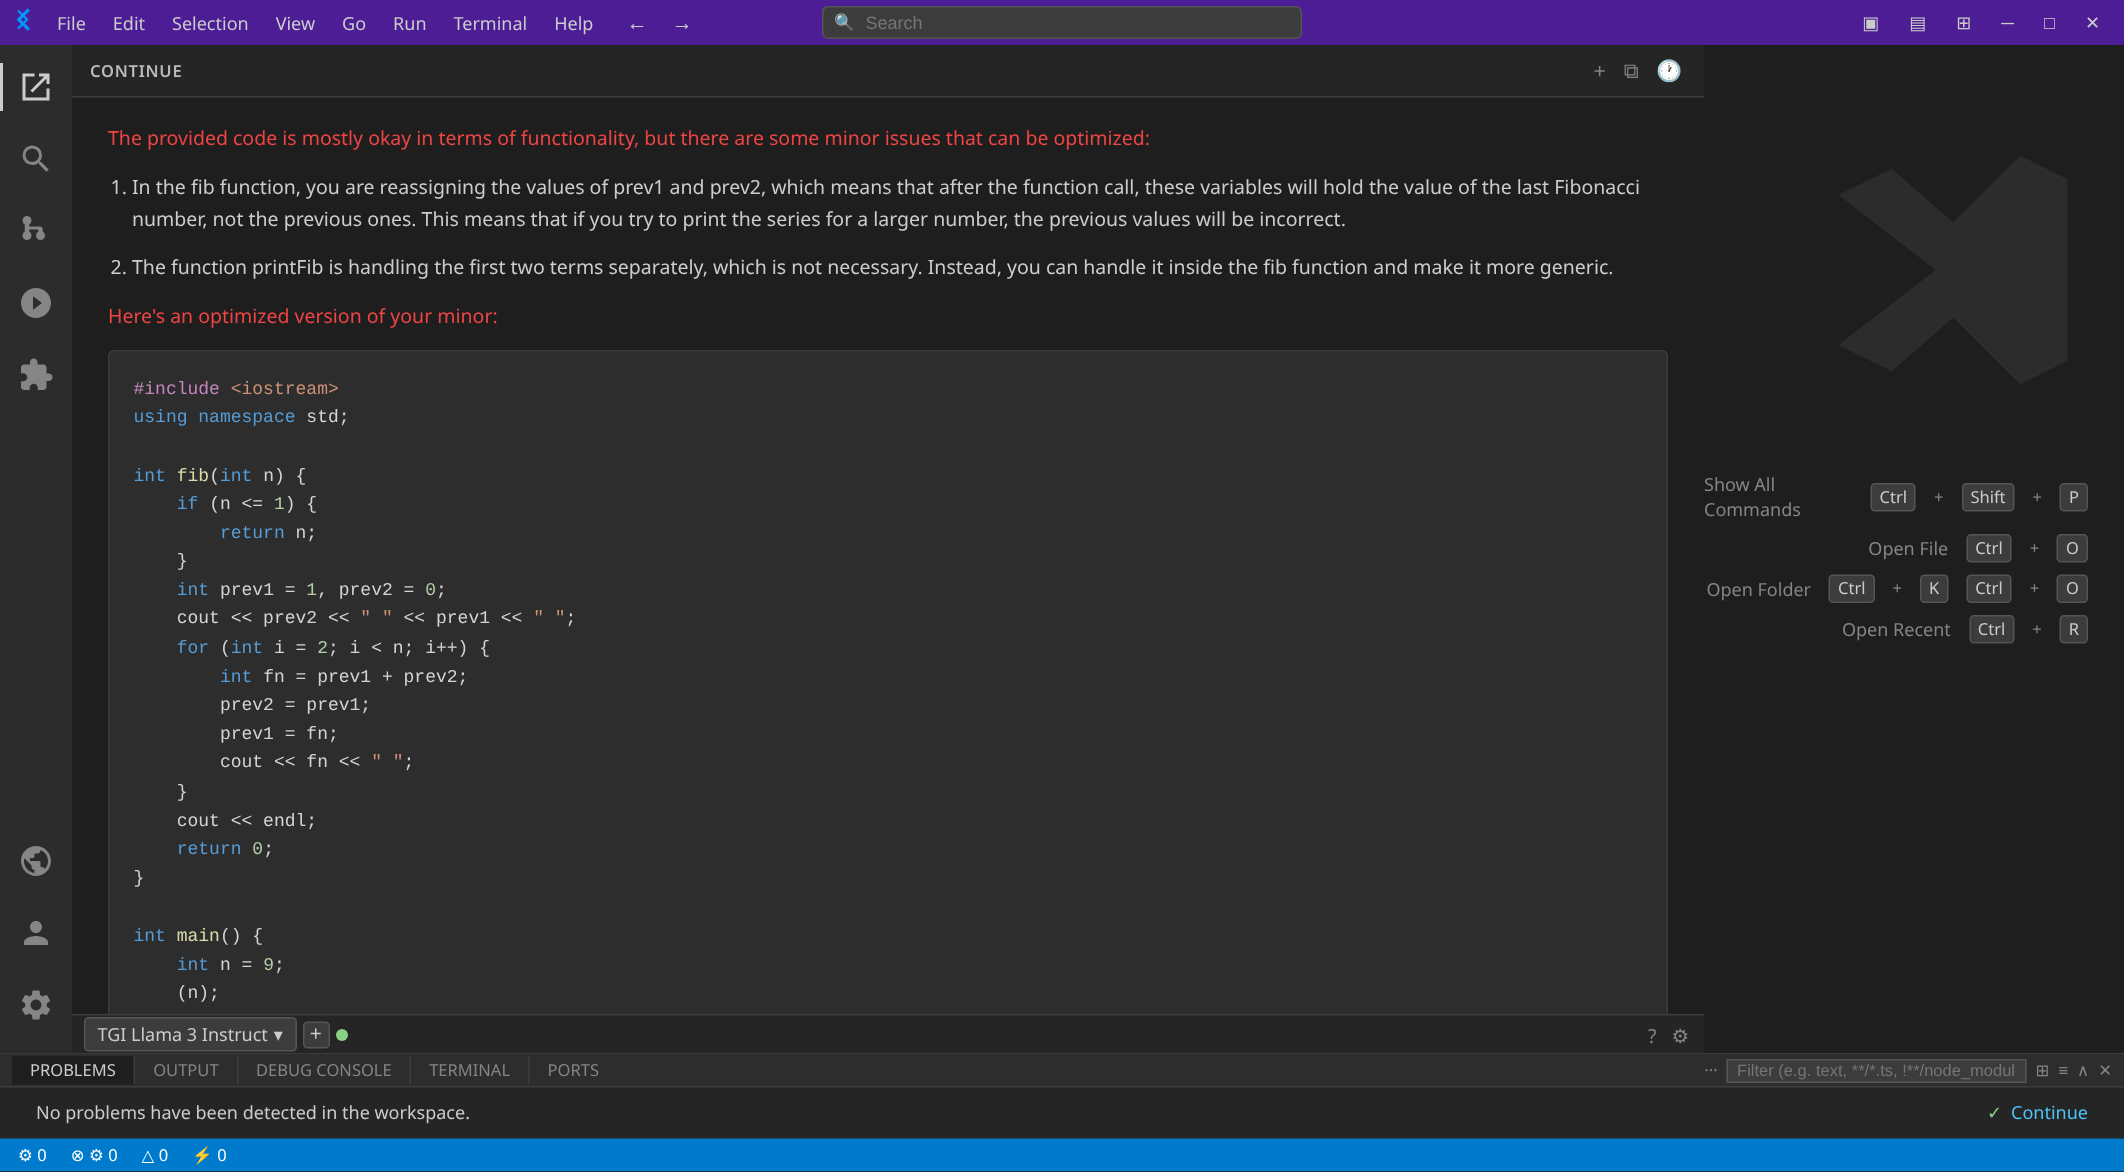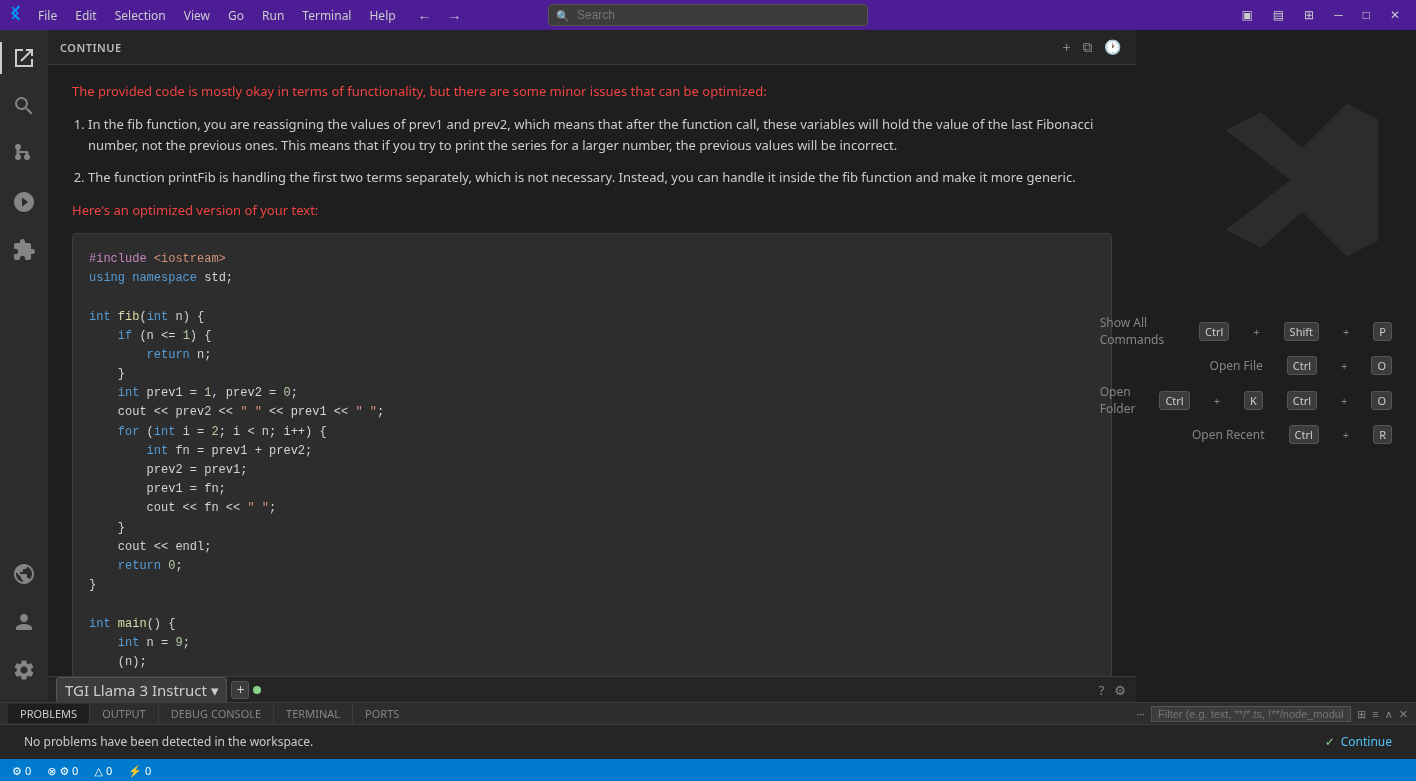--- a/index.html
+++ b/index.html
@@ -60,33 +60,33 @@
     .code-num { color: #b5cea8; }
     .code-string { color: #ce9178; }
     .code-func { color: #dcdcaa; }
     .code-include { color: #c586c0; margin-top: 12px; }
 
     
     .welcome-panel { width: 280px; background: #1e1e1e; display: flex; flex-direction: column; align-items: flex-end; padding: 60px 24px 0 0; flex-shrink: 0; }
     .welcome-logo { opacity: 0.08; margin-bottom: 40px; }
     .welcome-logo svg { width: 180px; height: 180px; }
     .welcome-shortcuts { display: flex; flex-direction: column; gap: 8px; align-items: flex-end; }
-    .shortcut-row { display: flex; align-items: center; gap: 24px; }
+    .shortcut-row { display: flex; align-items: center; gap: 12px; }
     .shortcut-label { color: #858585; font-size: 12px; }
     .shortcut-key { background: #3c3c3c; border: 1px solid #555; border-radius: 3px; padding: 1px 5px; font-size: 11px; color: #cccccc; }
 
     
     .statusbar { height: 22px; background: #007acc; display: flex; align-items: center; padding: 0 8px; flex-shrink: 0; justify-content: space-between; }
     .statusbar-left { display: flex; align-items: center; gap: 8px; }
     .statusbar-right { display: flex; align-items: center; gap: 8px; }
     .statusbar-item { font-size: 11px; color: #ffffff; display: flex; align-items: center; gap: 3px; cursor: pointer; padding: 0 4px; }
 
     
     .model-bar { height: 26px; background: #252526; border-top: 1px solid #3c3c3c; display: flex; align-items: center; padding: 0 8px; flex-shrink: 0; }
-    .model-selector { display: flex; align-items: center; gap: 4px; background: #3c3c3c; border: 1px solid #555; border-radius: 3px; padding: 2px 8px; cursor: pointer; font-size: 15px; color: #cccccc; }
+    .model-selector { display: flex; align-items: center; gap: 4px; background: #3c3c3c; border: 1px solid #555; border-radius: 3px; padding: 2px 8px; cursor: pointer; font-size: 12px; color: #cccccc; }
     .model-add { background: #3c3c3c; border: 1px solid #555; width: 18px; height: 18px; display: flex; align-items: center; justify-content: center; border-radius: 3px; cursor: pointer; color: #cccccc; font-size: 14px; margin-left: 4px; }
     .model-status { margin-left: 4px; width: 8px; height: 8px; background: #89d185; border-radius: 50%; }
     .model-bar-right { margin-left: auto; display: flex; align-items: center; gap: 6px; }
     .model-bar-icon { color: #858585; cursor: pointer; font-size: 13px; padding: 2px; }
     .lower-section { display: flex; flex-direction: column; flex-shrink: 0; }
   </style>
 </head>
 <body>
 
 <div class="titlebar">
@@ -186,21 +186,21 @@
       <div class="chat-content">
         <p class="message-text">The provided code is mostly okay in terms of functionality, but there are some minor issues that can be optimized:</p>
         <ol class="message-list">
           <li class="message-list-item">
             <span>In the fib function, you are reassigning the values of prev1 and prev2, which means that after the function call, these variables will hold the value of the last Fibonacci number, not the previous ones. This means that if you try to print the series for a larger number, the previous values will be incorrect.</span>
           </li>
           <li class="message-list-item">
             <span>The function printFib is handling the first two terms separately, which is not necessary. Instead, you can handle it inside the fib function and make it more generic.</span>
           </li>
         </ol>
-        <p class="message-text">Here's an optimized version of your text:</p>
+        <p class="message-text">Here's an optimized version of your minor:</p>
         <div class="code-block">
           <span class="code-include">#include</span> <span class="code-string">&lt;iostream&gt;</span><br>
           <span class="code-keyword">using namespace</span> std;<br><br>
           <span class="code-keyword">int</span> <span class="code-func">fib</span>(<span class="code-keyword">int</span> n) {<br>
           &nbsp;&nbsp;&nbsp;&nbsp;<span class="code-keyword">if</span> (n &lt;= <span class="code-num">1</span>) {<br>
           &nbsp;&nbsp;&nbsp;&nbsp;&nbsp;&nbsp;&nbsp;&nbsp;<span class="code-keyword">return</span> n;<br>
           &nbsp;&nbsp;&nbsp;&nbsp;}<br>
           &nbsp;&nbsp;&nbsp;&nbsp;<span class="code-keyword">int</span> prev1 = <span class="code-num">1</span>, prev2 = <span class="code-num">0</span>;<br>
           &nbsp;&nbsp;&nbsp;&nbsp;cout &lt;&lt; prev2 &lt;&lt; <span class="code-string">" "</span> &lt;&lt; prev1 &lt;&lt; <span class="code-string">" "</span>;<br>
           &nbsp;&nbsp;&nbsp;&nbsp;<span class="code-keyword">for</span> (<span class="code-keyword">int</span> i = <span class="code-num">2</span>; i &lt; n; i++) {<br>

